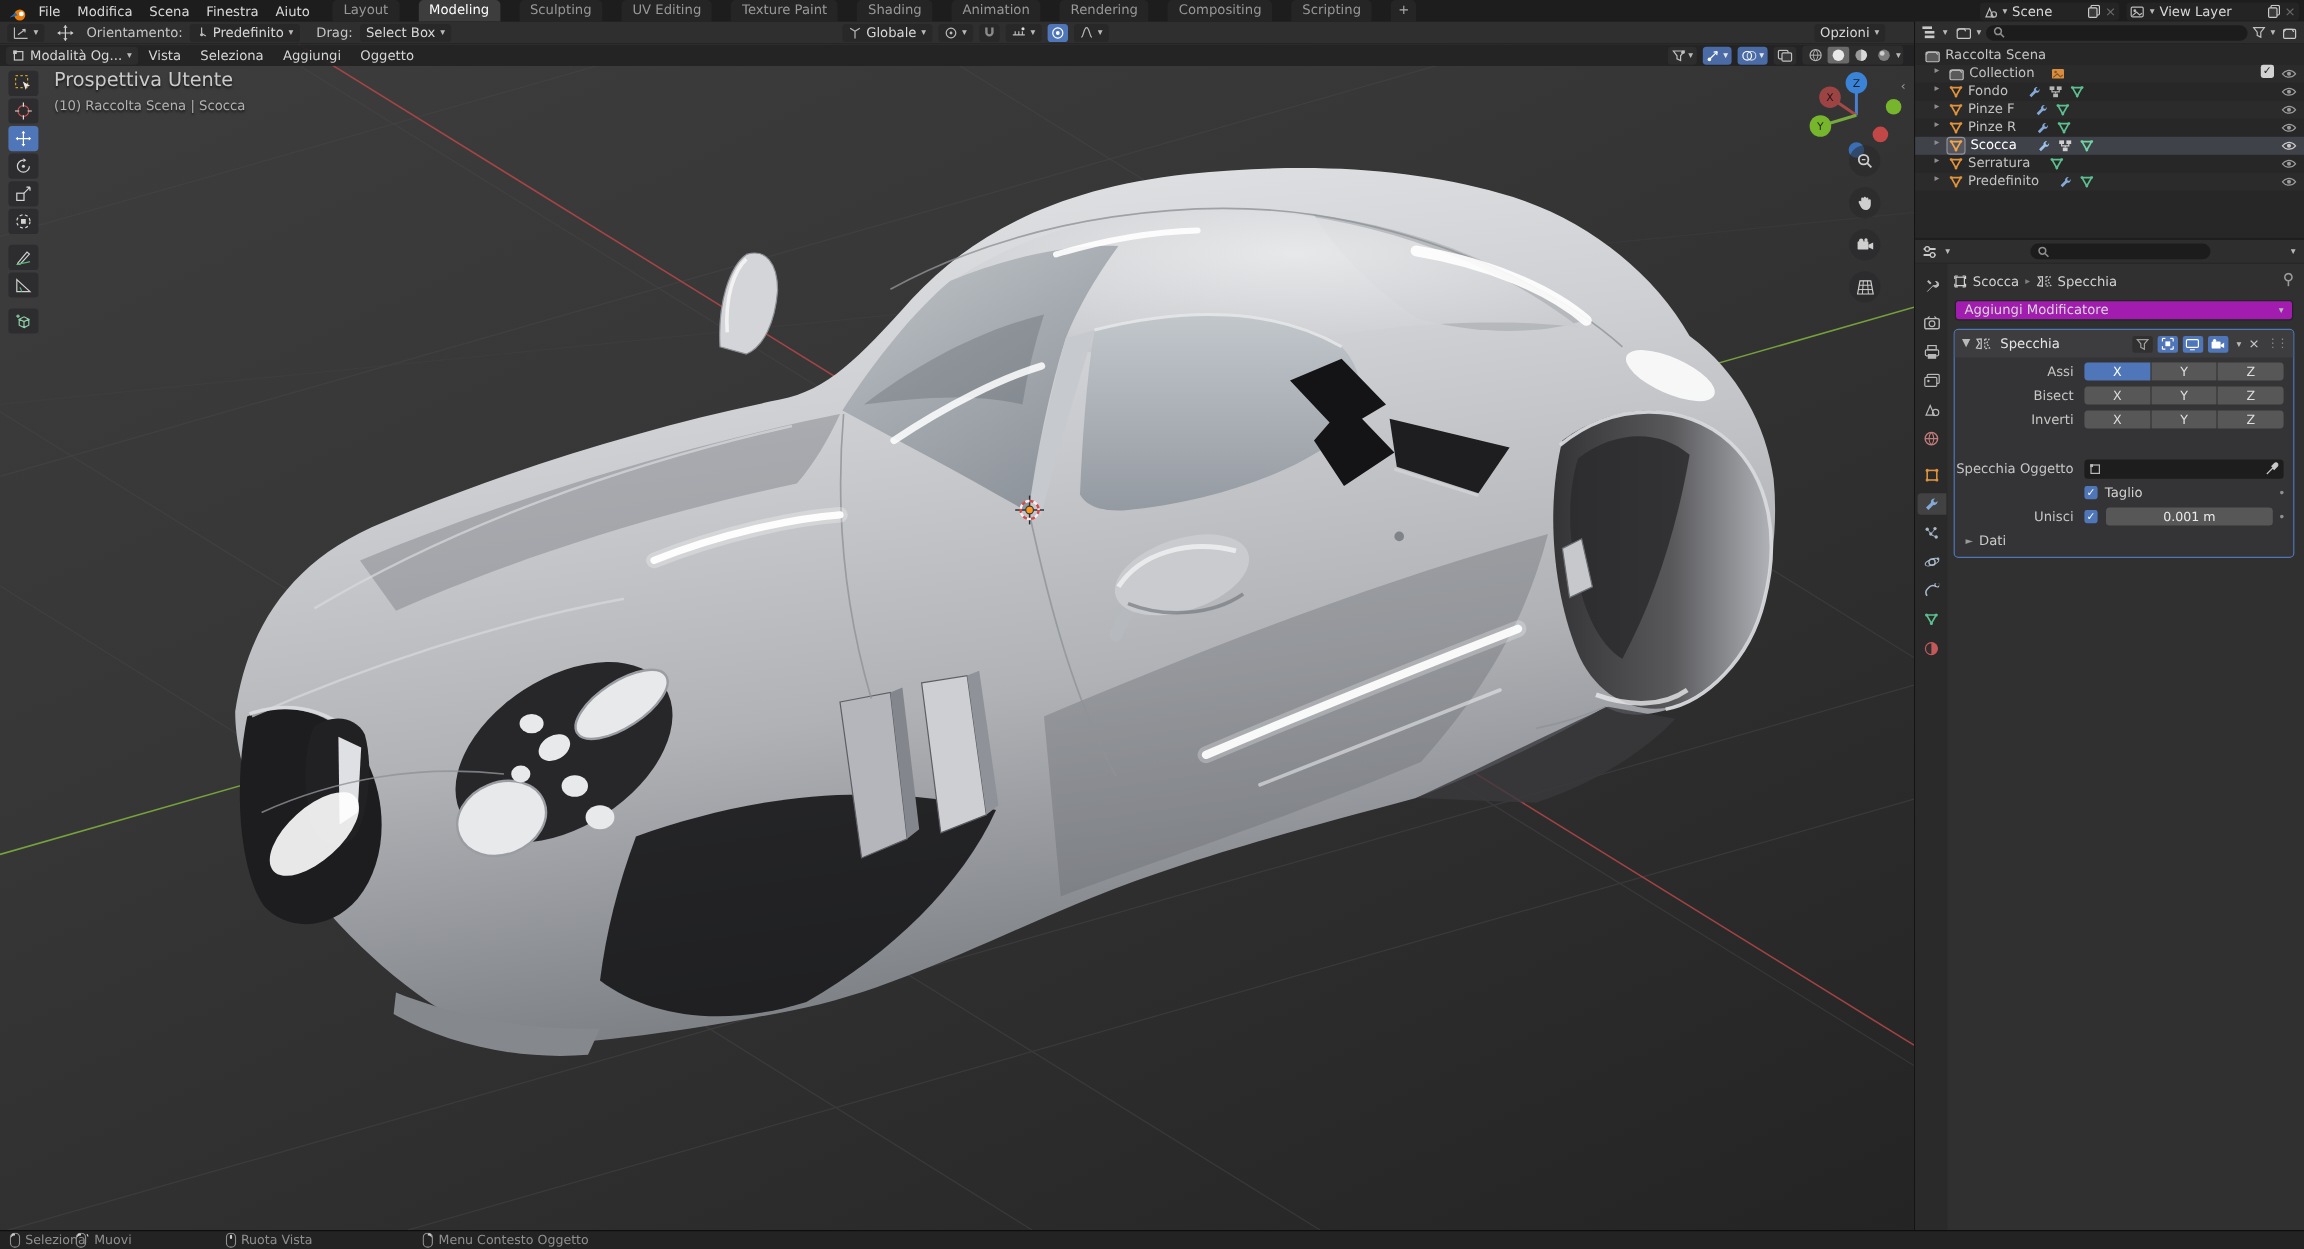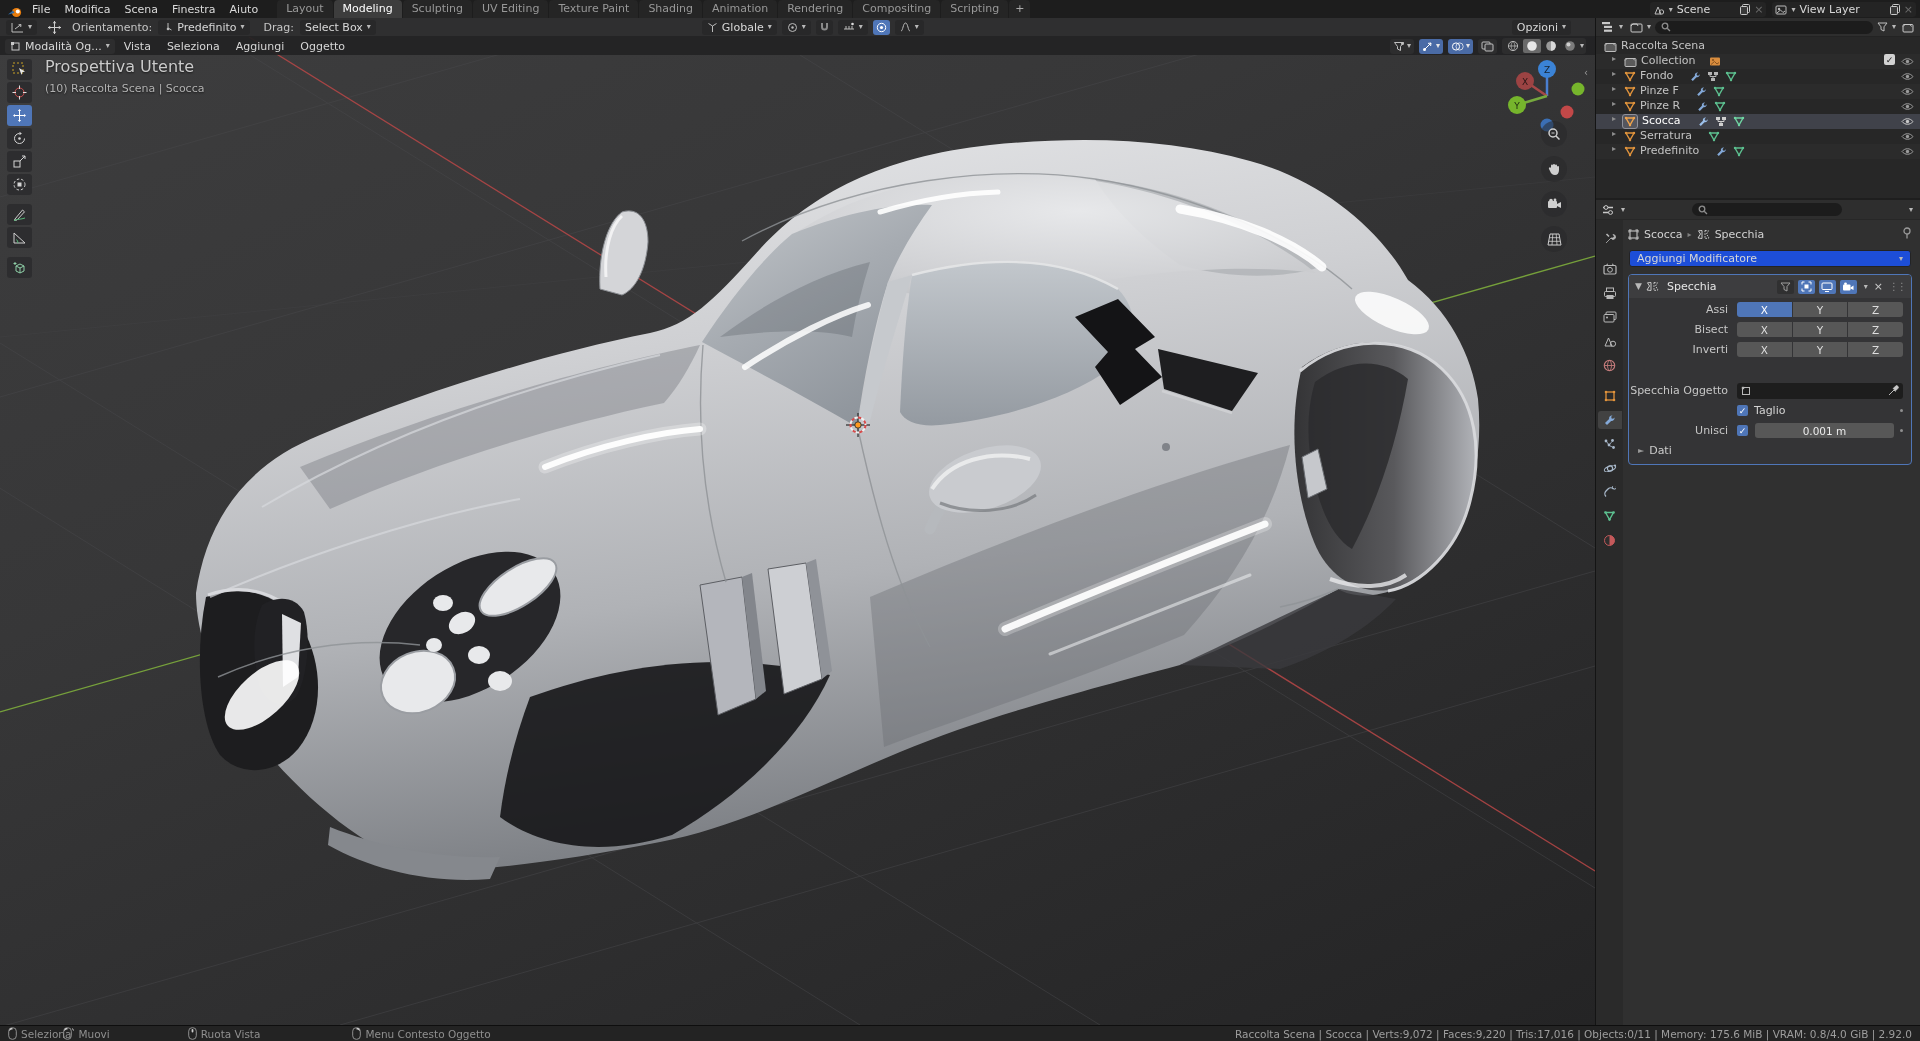--- a/index.html
+++ b/index.html
@@ -4,21 +4,21 @@
 <style>
   *{box-sizing:border-box;margin:0;padding:0}
   html,body{width:1920px;height:1041px;overflow:hidden}
   body{background:#1d1d1d;font-family:"DejaVu Sans","Liberation Sans",sans-serif;font-size:11px;color:#d4d4d4}
   #app{width:1920px;height:1041px;display:flex;flex-direction:column}
 
   
   #topbar{height:18px;display:flex;align-items:flex-end;background:#1d1d1d;padding:0 4px;flex:none}
   .tb-inner{display:flex;align-items:flex-end;height:18px;width:100%}
   .menu{padding:2px 7px;color:#dadada;border-radius:3px;white-space:nowrap}
-  .tabs{display:flex;margin-left:12px;gap:1px;align-items:flex-end;height:18px}
+  .tabs{display:flex;margin-left:12px;gap:16px;align-items:flex-end;height:18px}
   .tab{padding:2px 9px 3px;color:#989898;background:#252525;border-radius:4px 4px 0 0;white-space:nowrap}
   .tab.active{background:#3d3d3d;color:#fff}
   .tab-add{padding:2px 6px 3px;color:#aaa;background:#252525;border-radius:4px 4px 0 0}
   #topbar-right{margin-left:auto;display:flex;gap:6px;align-items:center;padding-bottom:1px}
   .idfield{display:flex;align-items:center;height:15px;background:#242424;border-radius:3px;padding:0 3px;gap:4px}
   .idfield .name{color:#d8d8d8;padding-right:26px}
   .mini-ic{display:flex;align-items:center}
   .dim{color:#6a6a6a}
 
   
@@ -80,21 +80,21 @@
   .prop-header{height:20px;background:#2e2e2e;display:flex;align-items:center;padding:0 5px;gap:6px;flex:none;border-bottom:1px solid #272727}
   .prop-body{flex:1;display:flex;min-height:0}
   .tabcol{width:27px;background:#2a2a2a;display:flex;flex-direction:column;align-items:center;padding-top:9px;gap:6px;flex:none}
   .ptab{width:24px;height:18px;display:flex;align-items:center;justify-content:center;border-radius:3px 0 0 3px}
   .ptab.active{background:#424242}
   .ptab.grp{margin-top:7px}
   .prop-content{flex:1;padding:5px 8px 0 5px;background:#303030;min-width:0}
   .crumb{display:flex;align-items:center;gap:5px;height:18px;color:#d2d2d2}
   .crumb .sep{color:#808080;font-size:8px}
   .crumb .pin{margin-left:auto}
-  .addmod{margin:7px 1px 7px 1px;height:17px;background:#1d4ed8;border:1px solid #232324;border-radius:3px;display:flex;align-items:center;justify-content:space-between;padding:0 7px;color:#d6d6d6}
+  .addmod{margin:7px 1px 7px 1px;height:17px;background:#a21caf;border:1px solid #232324;border-radius:3px;display:flex;align-items:center;justify-content:space-between;padding:0 7px;color:#d6d6d6}
   .modpanel{border:1px solid #4f76b8;border-radius:4px;background:#343436;padding-bottom:5px}
   .modhead{height:23px;display:flex;align-items:center;gap:4px;padding:0 6px;background:#3d3d3f;border-radius:3px 3px 0 0}
   .modhead .name{color:#e6e6e6;flex:1;padding-left:4px}
   .togglebtn{width:17px;height:14px;border-radius:2px;display:flex;align-items:center;justify-content:center;background:#303031}
   .togglebtn.on{background:#4f76b8}
   .modhead .x{color:#c8c8c8;padding:0 2px}
   .modhead .dots{color:#8a8a8a;letter-spacing:-2px;font-size:10px}
   .modrow{display:flex;align-items:center;height:17px;margin:3px 8px 3px 0}
   .modlabel{width:108px;text-align:right;color:#c6c6c6;padding-right:9px;flex:none;white-space:nowrap}
   .triple{flex:1;display:flex;gap:1px}
@@ -1185,16 +1185,15 @@
         </svg>
       <span>Ruota Vista</span>
     </span>
     <span class="sb-item" style="margin-left:92px">
       <svg width="9" height="13" viewBox="0 0 9 13">
           <rect x="0.7" y="0.7" width="7.6" height="11.6" rx="3.5" fill="none" stroke="#8f8f8f"></rect>
           <path d="M8 4.5 C7 3 6 2.5 4.5 2.5 V1 H6.2 C7.2 1.5 7.8 2.5 8 4.5 Z" fill="#cfcfcf"></path>
         </svg>
       <span>Menu Contesto Oggetto</span>
     </span>
-    <span class="sb-right">Raccolta Scena | Scocca | Verts:9,072 | Faces:9,220 | Tris:17,016 | Objects:0/11 | Memory: 175.6 MiB | VRAM: 0.8/4.0 GiB | 2.92.0</span>
   </div>
 
 </div>
 
 </body></html>

